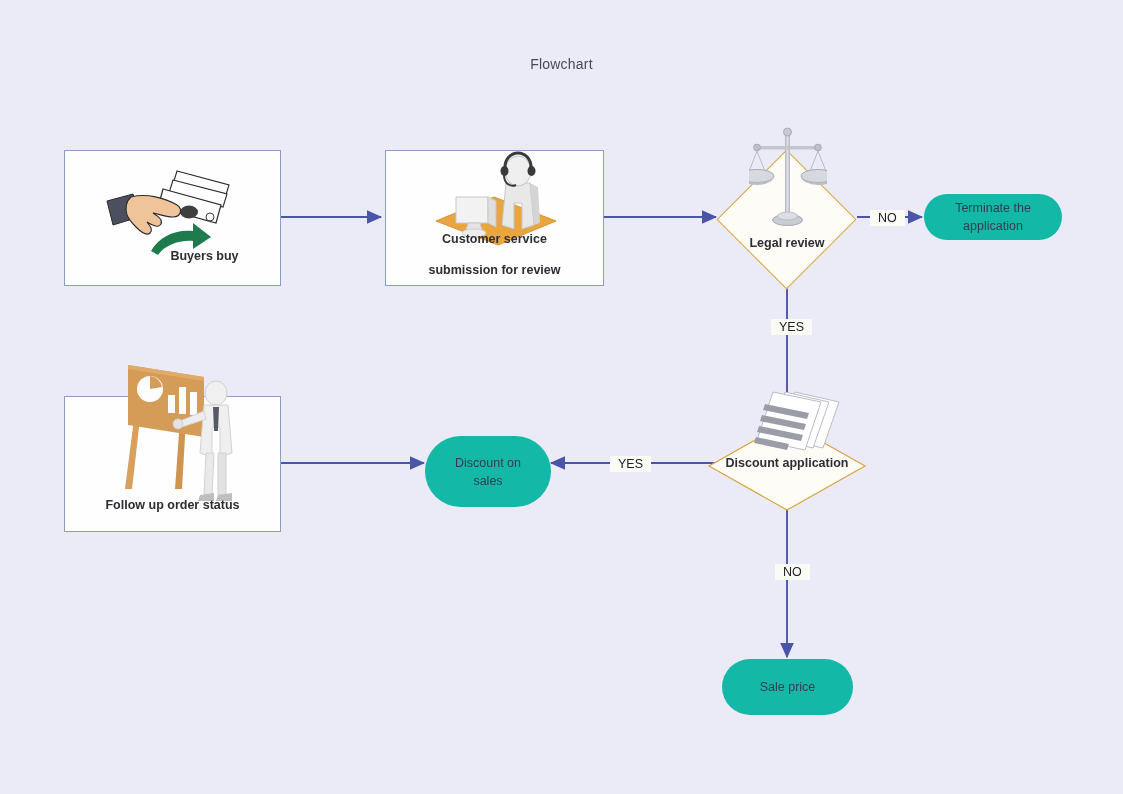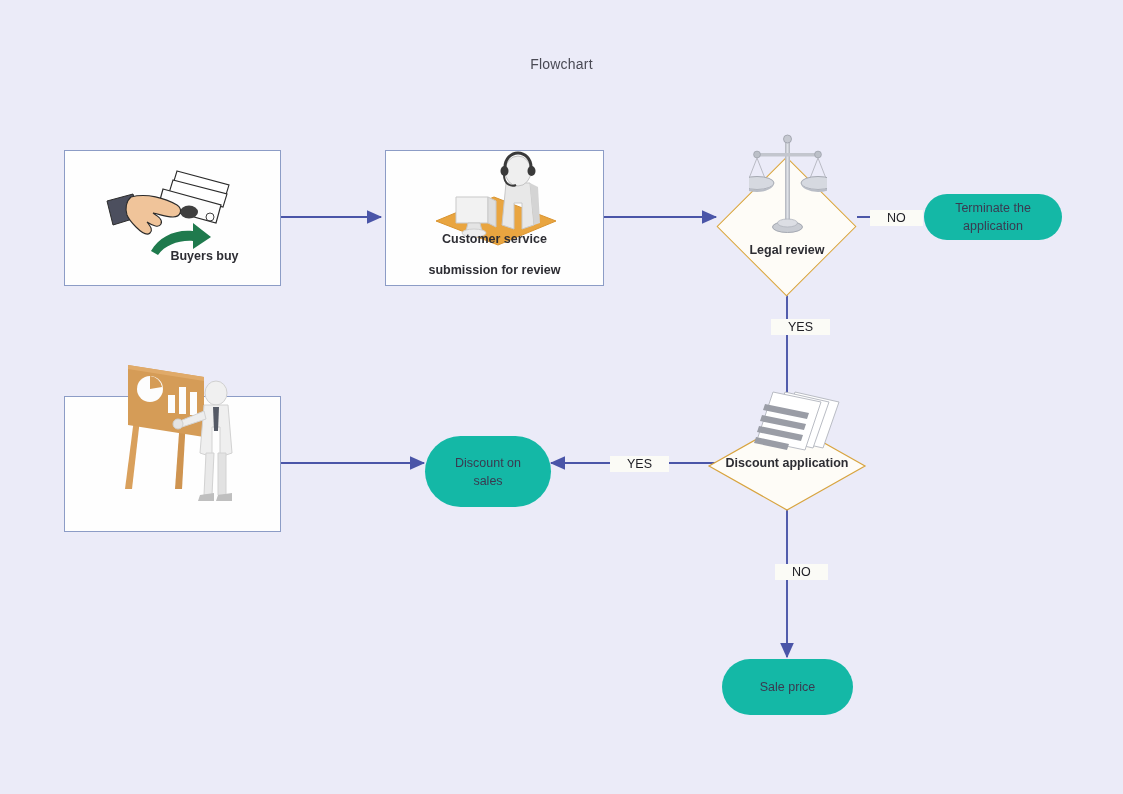--- a/index.html
+++ b/index.html
@@ -88,21 +88,21 @@
     line-height: 18px;
     box-sizing: border-box;
   }
 
   
   .edge-label {
     position: absolute;
     background: #fbfbf6;
     font-size: 12.5px;
     color: #202026;
-    padding: 1px 17px;
+    padding: 1px 8px;
     line-height: 14px;
     white-space: nowrap;
   }
 
   
   .icon { position: absolute; }
 </style>
 </head>
 <body>
 
@@ -185,21 +185,21 @@
         <polygon points="30,50 62,50 62,76 30,76" fill="#f2f2f2" stroke="#c9c9c9" stroke-width="1"></polygon>
         <polygon points="62,50 70,54 70,80 62,76" fill="#dedede" stroke="#c9c9c9" stroke-width="1"></polygon>
         <polygon points="42,76 54,76 56,84 40,84" fill="#e4e4e4" stroke="#c9c9c9" stroke-width="1"></polygon>
         <ellipse cx="48" cy="86" rx="12" ry="4" fill="#ededed" stroke="#cfcfcf" stroke-width="1"></ellipse>
       </svg>
     </div>
     <div class="proc-label" style="top:80px;">Customer service</div>
     <div class="proc-label" style="top:111px;">submission for review</div>
   </div>
 
-  <div class="abs" style="left:717px; top:157px; width:140px; height:140px;">
+  <div class="abs" style="left:717px; top:150px; width:140px; height:140px;">
     <div class="diamond abs" style="left:20px; top:20px; width:99px; height:99px;"></div>
     <div class="icon" style="left:32px; top:-24px;">
       <svg width="78" height="112" viewBox="0 0 78 112">
 
         <rect x="36" y="8" width="5" height="84" fill="#b9bcc4"></rect>
         <rect x="37.5" y="8" width="2" height="84" fill="#dfe2e8"></rect>
 
         <circle cx="38.5" cy="6" r="4" fill="#c6c9d1" stroke="#9a9ea8" stroke-width="0.8"></circle>
 
         <rect x="6" y="20" width="66" height="3.4" rx="1.6" fill="#c3c6ce"></rect>
@@ -249,20 +249,21 @@
 
         <polygon points="84,50 60,60 62,66 86,58" fill="#ededed" stroke="#d2d2d2" stroke-width="1"></polygon>
         <circle cx="58" cy="63" r="5" fill="#e4e4e4" stroke="#cfcfcf" stroke-width="1"></circle>
 
         <polygon points="86,92 94,92 92,134 84,134" fill="#e9e9e9" stroke="#d2d2d2" stroke-width="1"></polygon>
         <polygon points="98,92 106,92 106,134 98,134" fill="#e2e2e2" stroke="#d2d2d2" stroke-width="1"></polygon>
         <polygon points="80,134 94,132 94,140 78,140" fill="#bfbfbf"></polygon>
         <polygon points="98,134 112,132 112,140 96,140" fill="#bfbfbf"></polygon>
       </svg>
     </div>
+    <div class="proc-label" style="top:100px;">Follow up order status</div>
   </div>
 
   <div class="abs pill" style="left:425px; top:436px; width:126px; height:71px; flex-direction:column;">
     <span>Discount on</span>
     <span>sales</span>
   </div>
 
   <div class="abs" style="left:707px; top:420px; width:160px; height:92px;">
     <svg class="abs" style="left:0; top:0;" width="160" height="92" viewBox="0 0 160 92">
       <polygon points="80,2 158,46 80,90 2,46" fill="#fefcf7" stroke="#d8a43f" stroke-width="1.2"></polygon>

